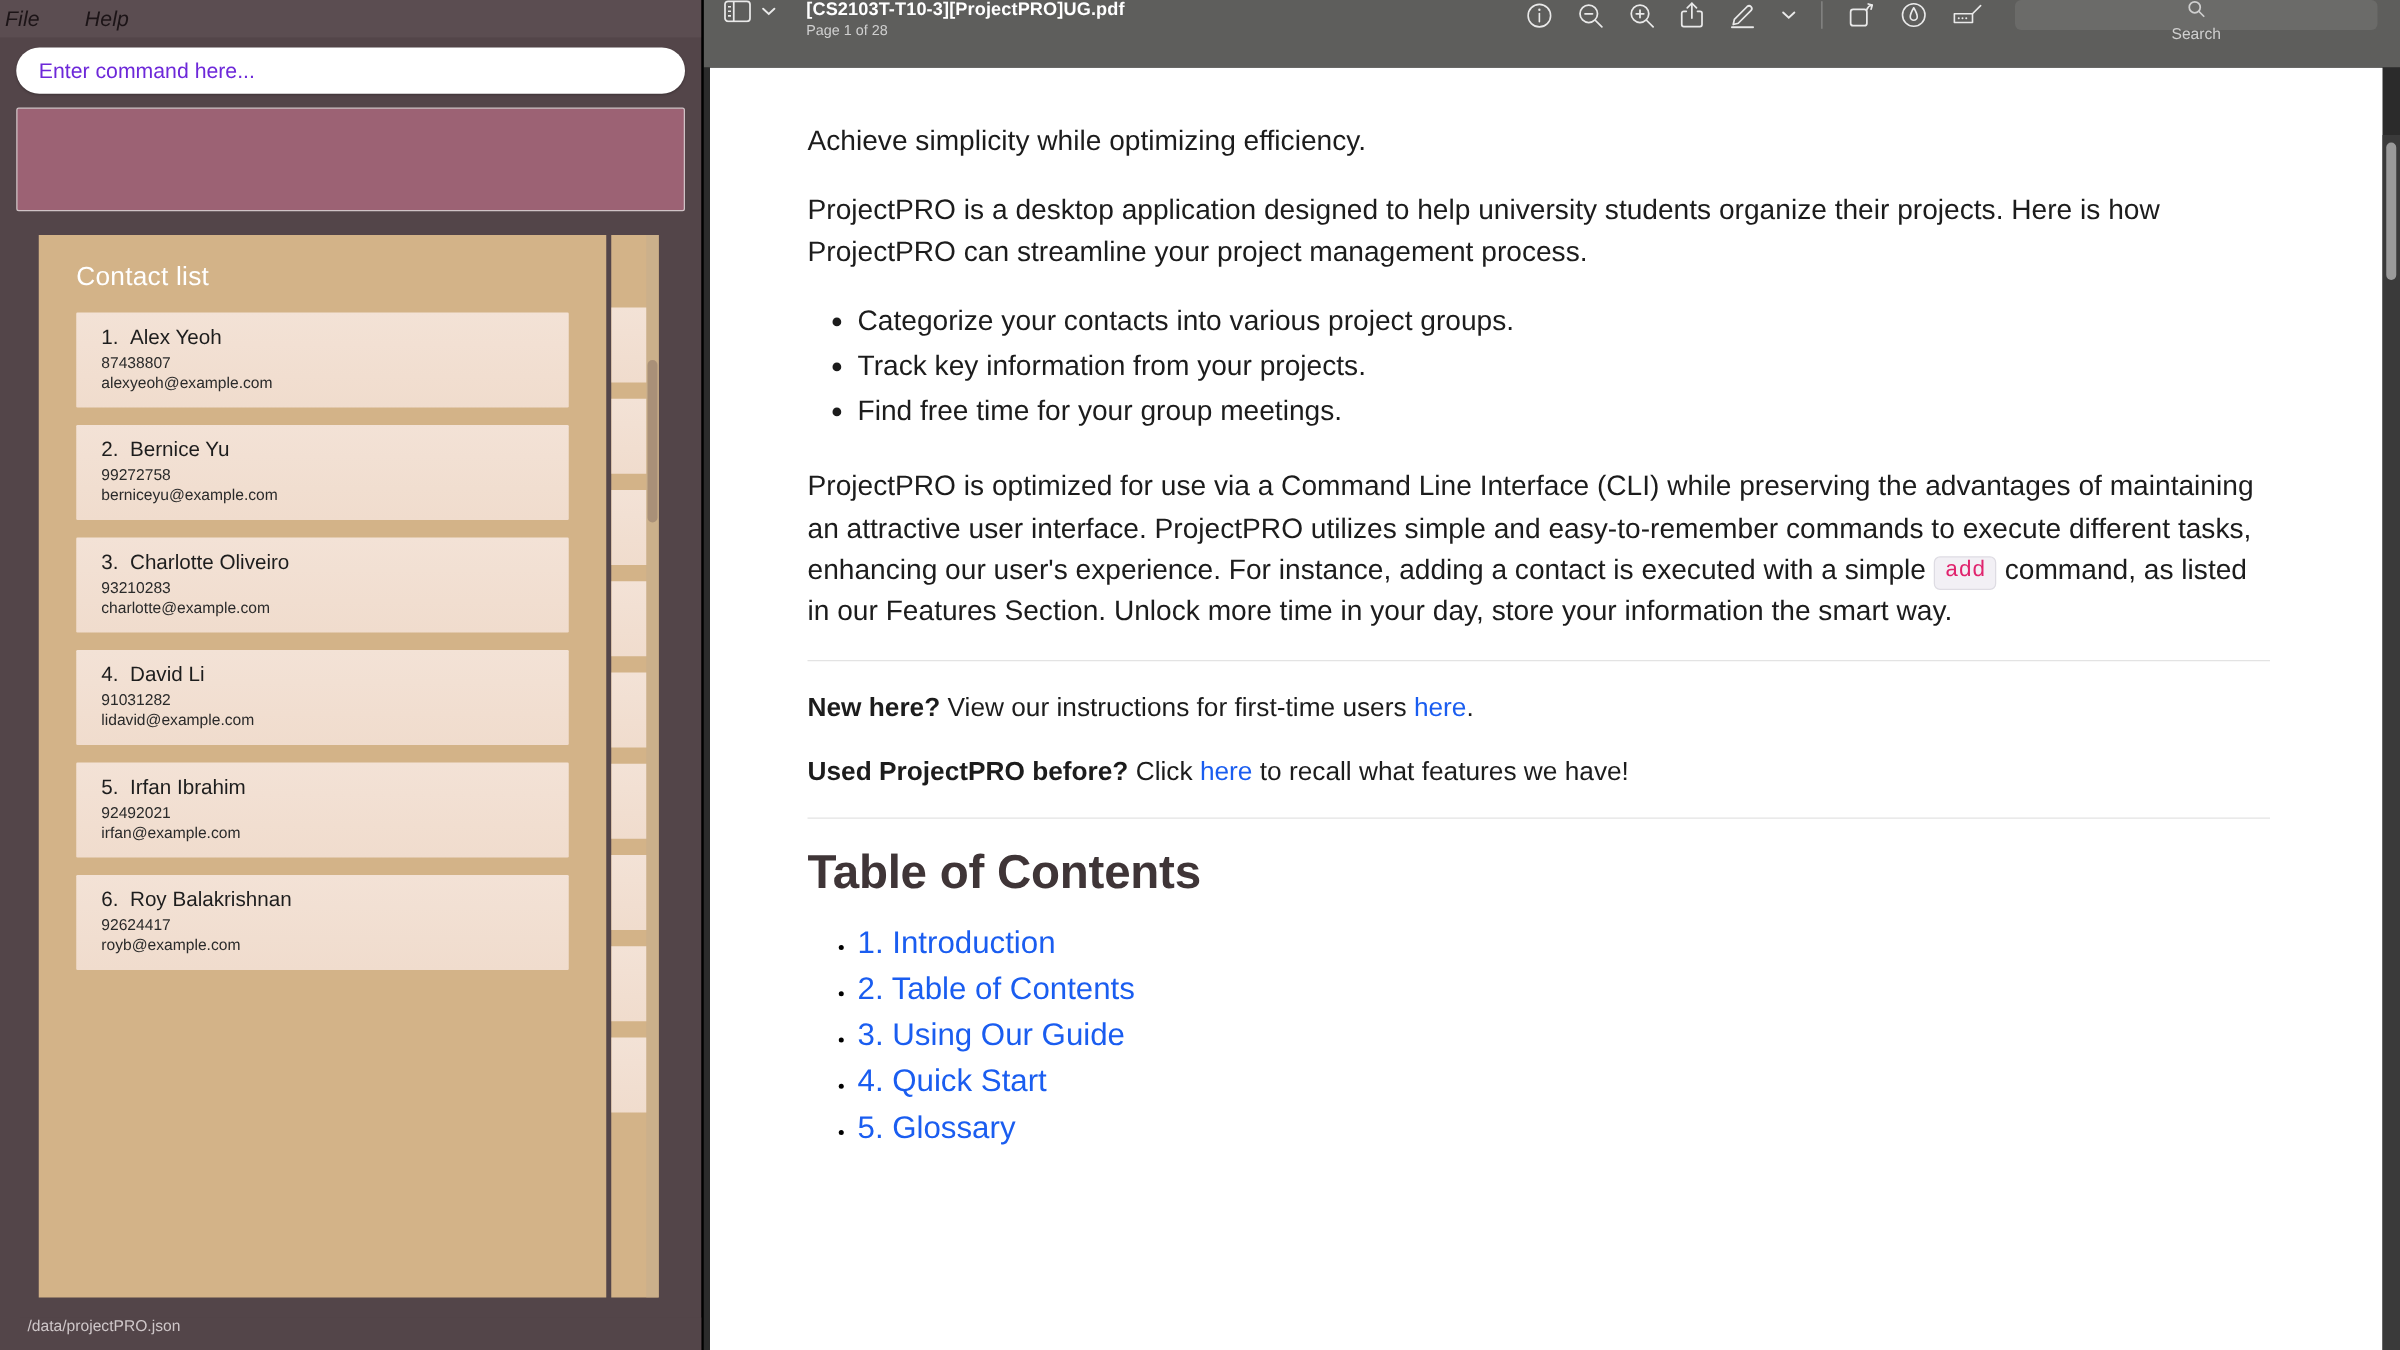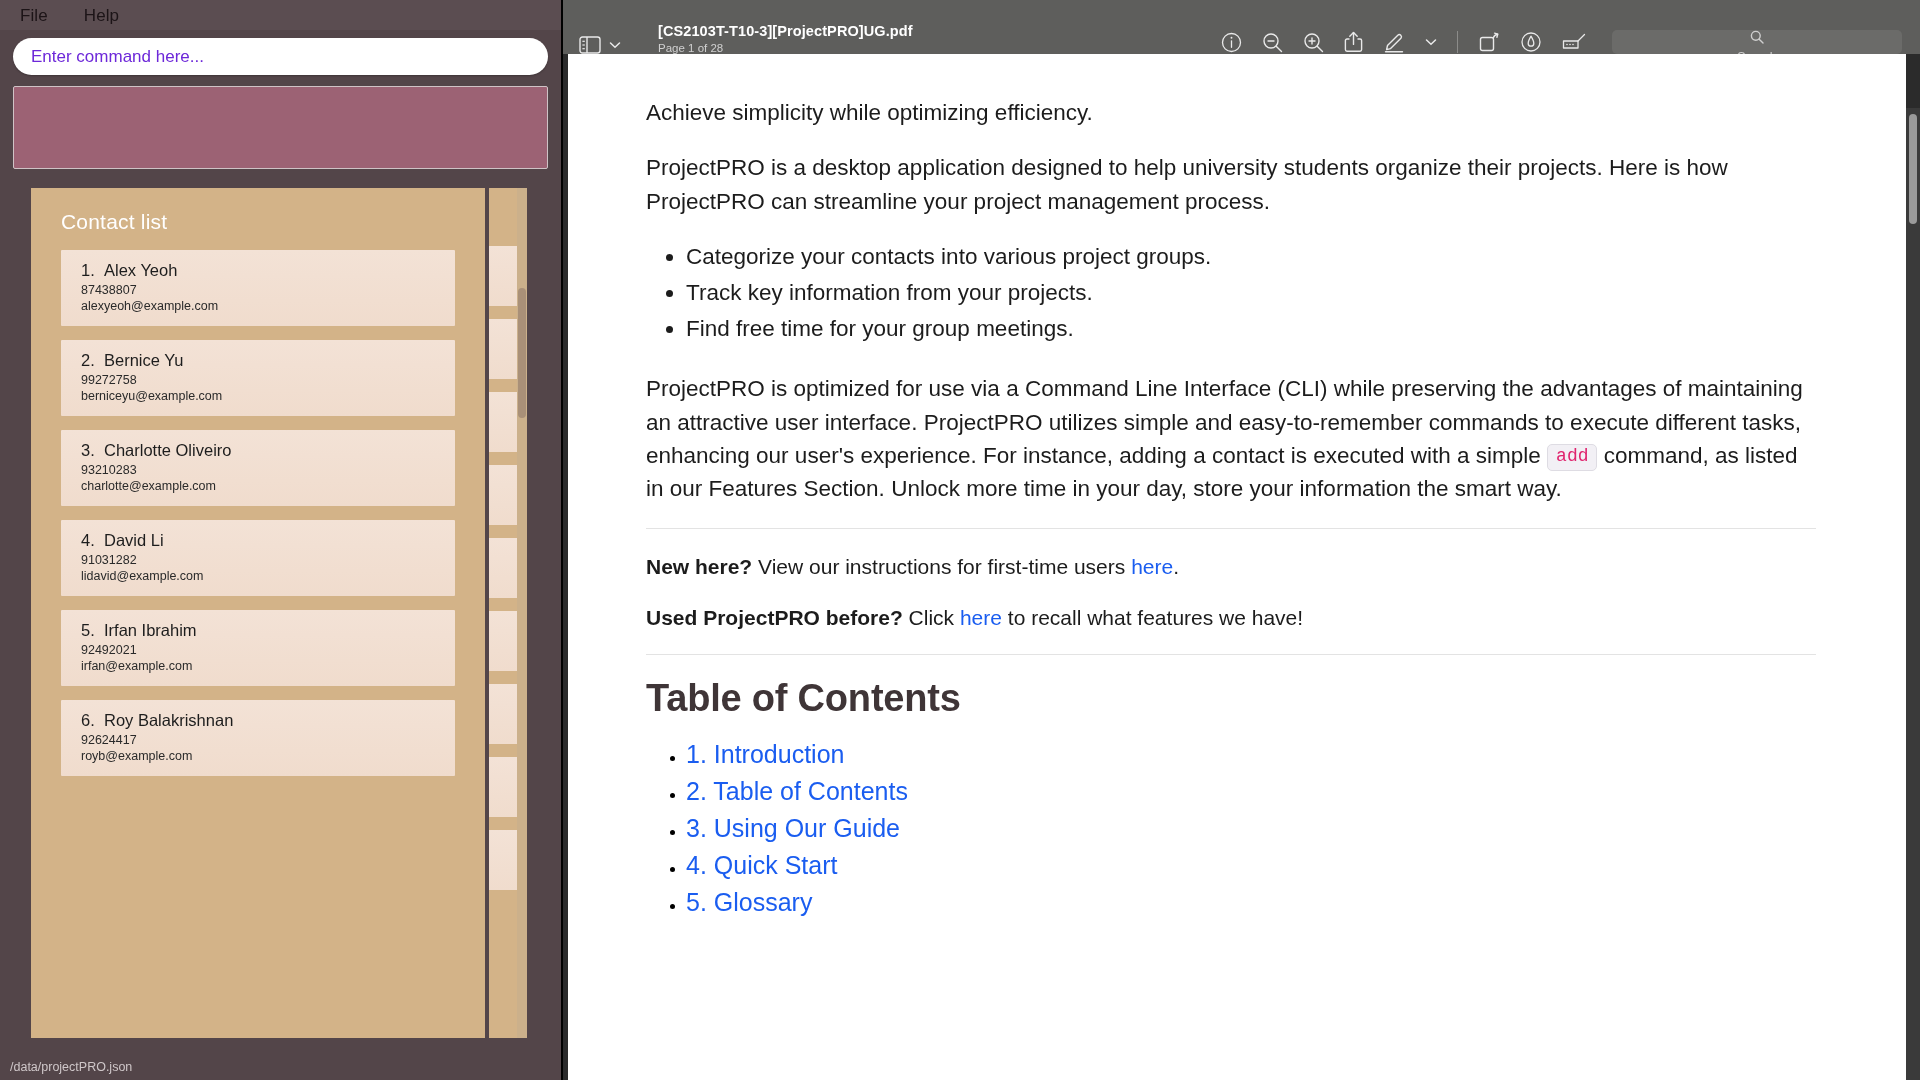--- a/index.html
+++ b/index.html
@@ -19,22 +19,23 @@
     background: #534549;
     flex: 0 0 561px;
     overflow: hidden;
   }
 
   #menu-bar {
     height: 30px;
     background: #5b4d51;
     display: flex;
     align-items: center;
-    padding-left: 20px;
+    padding-left: 4px;
     gap: 36px;
+    font-style: italic;
   }
   .menu-item {
     color: #1c1417;
     font-size: 17px;
     line-height: 1;
     letter-spacing: .1px;
     cursor: default;
   }
 
   #command-box {
@@ -133,25 +134,25 @@
     right: 1px;
     top: 100px;
     width: 8px;
     height: 130px;
     background: #a99078;
     border-radius: 4px;
   }
 
   #status-bar {
     position: absolute;
-    left: 4px; bottom: 0;
+    left: 16px; bottom: 0;
     width: 561px; height: 26px;
     background: #534549;
     display: flex;
-    align-items: center;
+    align-items: flex-start;
     padding-left: 6px;
   }
   #status-text {
     color: #cfc7c9;
     font-size: 12.5px;
   }
 
   
   #divider { width: 2px; background: #000; flex: 0 0 2px; }
 
@@ -160,23 +161,23 @@
     position: relative;
     flex: 1;
     background: #2b2b2b;
     overflow: hidden;
   }
 
   #pdf-toolbar {
     height: 54px;
     background: #5e5e5c;
     display: flex;
-    align-items: flex-end;
+    align-items: flex-start;
     padding: 0 18px 0 16px;
-    gap: 15px;
+    gap: 2px;
   }
   #sidebar-toggle-group {
     display: flex; align-items: center; gap: 8px;
     margin-right: 22px;
   }
   .tb-icon {
     color: #e9e9e9;
     display: inline-flex;
     align-items: center;
     justify-content: center;

